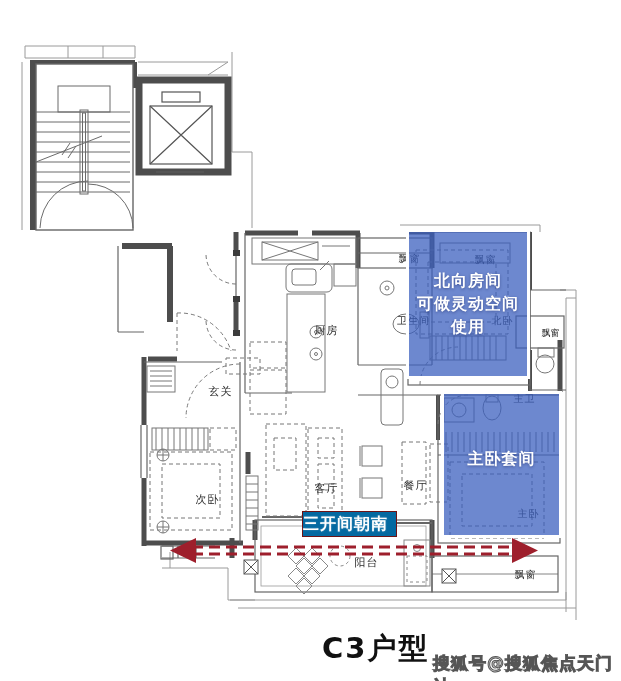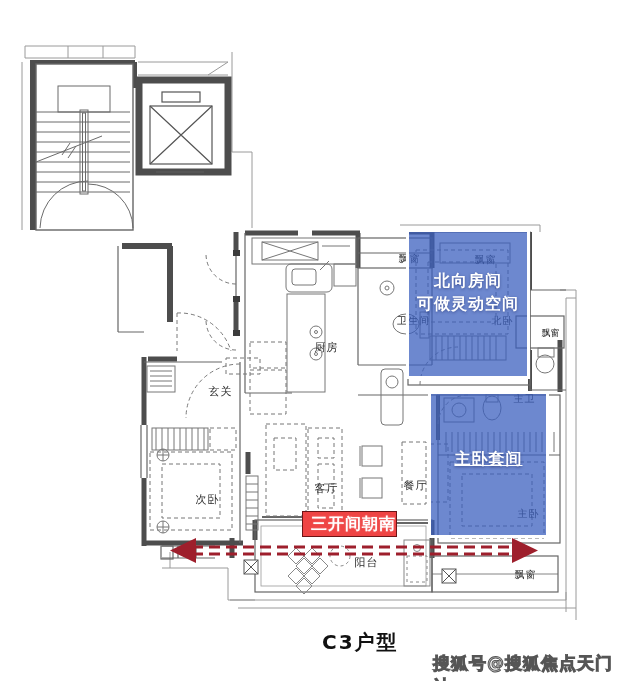--- a/index.html
+++ b/index.html
@@ -16,31 +16,31 @@
   .rlabel.f10{font-size:10px;}
   .rlabel.f9{font-size:9px;letter-spacing:0;}
   .overlay{
     position:absolute;z-index:3;box-sizing:border-box;
     background:rgba(58,94,190,0.74);border:3px solid #ffffff;
     color:#fff;text-align:center;font-weight:bold;
     font-size:16px;line-height:23px;letter-spacing:1px;
     text-shadow:0 1px 3px rgba(10,20,80,0.45);
   }
   #overlay-north{left:406px;top:229px;width:124px;height:150px;padding-top:37px;}
-  #overlay-master{left:428px;top:391px;width:121px;height:147px;padding-top:53px;text-decoration:underline;}
+  #overlay-master{left:441px;top:391px;width:121px;height:147px;padding-top:53px;}
   .banner{
     position:absolute;left:302px;top:511px;width:95px;height:26px;z-index:4;
-    background:#ef4444;border:1px solid #6d1416;box-sizing:border-box;
+    background:#0369a1;border:1px solid #6d1416;box-sizing:border-box;
     color:#fff;font-weight:bold;font-size:16px;line-height:24px;
-    text-align:right;letter-spacing:1px;text-shadow:0 0 2px rgba(255,255,255,0.35);
+    text-align:left;letter-spacing:1px;text-shadow:0 0 2px rgba(255,255,255,0.35);
   }
   .arrow-wrap{position:absolute;left:168px;top:537px;z-index:4;}
   .title{
     position:absolute;left:322px;top:629px;z-index:2;
-    font-size:20px;font-weight:bold;color:#111;letter-spacing:2px;
+    font-size:29px;font-weight:bold;color:#111;letter-spacing:2px;
   }
   .watermark{
     position:absolute;left:433px;top:652px;z-index:2;
     font-size:17px;font-weight:bold;color:#c8c8c8;
     -webkit-text-stroke:1px #555;letter-spacing:1px;
   }
 </style>
 </head>
 <body>
 
@@ -216,38 +216,39 @@
 
     <g stroke="#555" stroke-width="1" fill="#fff">
       <rect x="244" y="560" width="14" height="14"></rect>
       <path d="M244,560 l14,14 M258,560 l-14,14" fill="none"></path>
       <rect x="442" y="569" width="14" height="14"></rect>
       <path d="M442,569 l14,14 M456,569 l-14,14" fill="none"></path>
     </g>
   </svg>
 
   <div class="rlabel" style="left:201px;top:391px;">玄关</div>
-  <div class="rlabel" style="left:307px;top:330px;margin-top:17px;">厨房</div>
+  <div class="rlabel" style="left:307px;top:330px;">厨房</div>
   <div class="rlabel f10" style="left:394px;top:321px;">卫生间</div>
   <div class="rlabel" style="left:188px;top:499px;">次卧</div>
   <div class="rlabel" style="left:290px;top:488px;margin-left:17px;">客厅</div>
   <div class="rlabel" style="left:396px;top:472px;margin-top:13px;">餐厅</div>
   <div class="rlabel" style="left:347px;top:562px;">阳台</div>
   <div class="rlabel f10" style="left:390px;top:259px;">飘窗</div>
   <div class="rlabel f9" style="left:531px;top:333px;">飘窗</div>
   <div class="rlabel f10" style="left:506px;top:575px;">飘窗</div>
 
   <div class="rlabel f10" style="left:466px;top:260px;">飘窗</div>
   <div class="rlabel f10" style="left:483px;top:321px;">北卧</div>
   <div class="rlabel f10" style="left:505px;top:399px;">主卫</div>
   <div class="rlabel f10" style="left:509px;top:514px;">主卧</div>
 
   <div class="overlay" id="overlay-north">
     <div>北向房间</div>
     <div>可做灵动空间</div>
+    <div>使用</div>
   </div>
   <div class="overlay" id="overlay-master">
     <div>主卧套间</div>
   </div>
 
   <div class="banner">三开间朝南</div>
 
   <div class="arrow-wrap">
     <svg width="372" height="30" viewBox="0 0 372 30">
       <g stroke="#9e1f2c" stroke-width="3.2" stroke-dasharray="11 6" fill="none">

